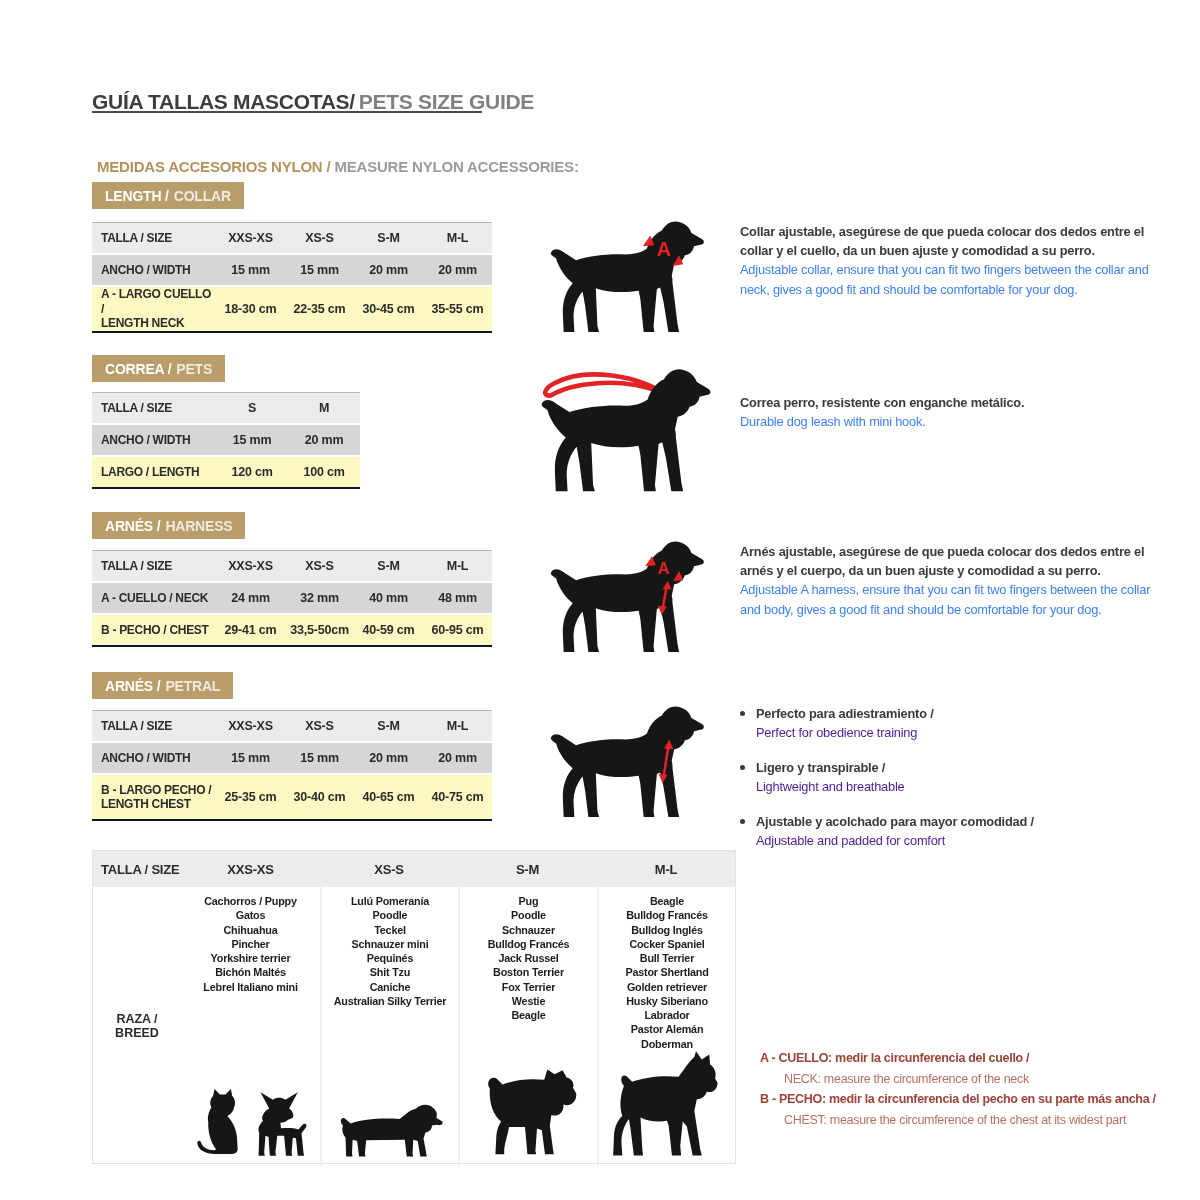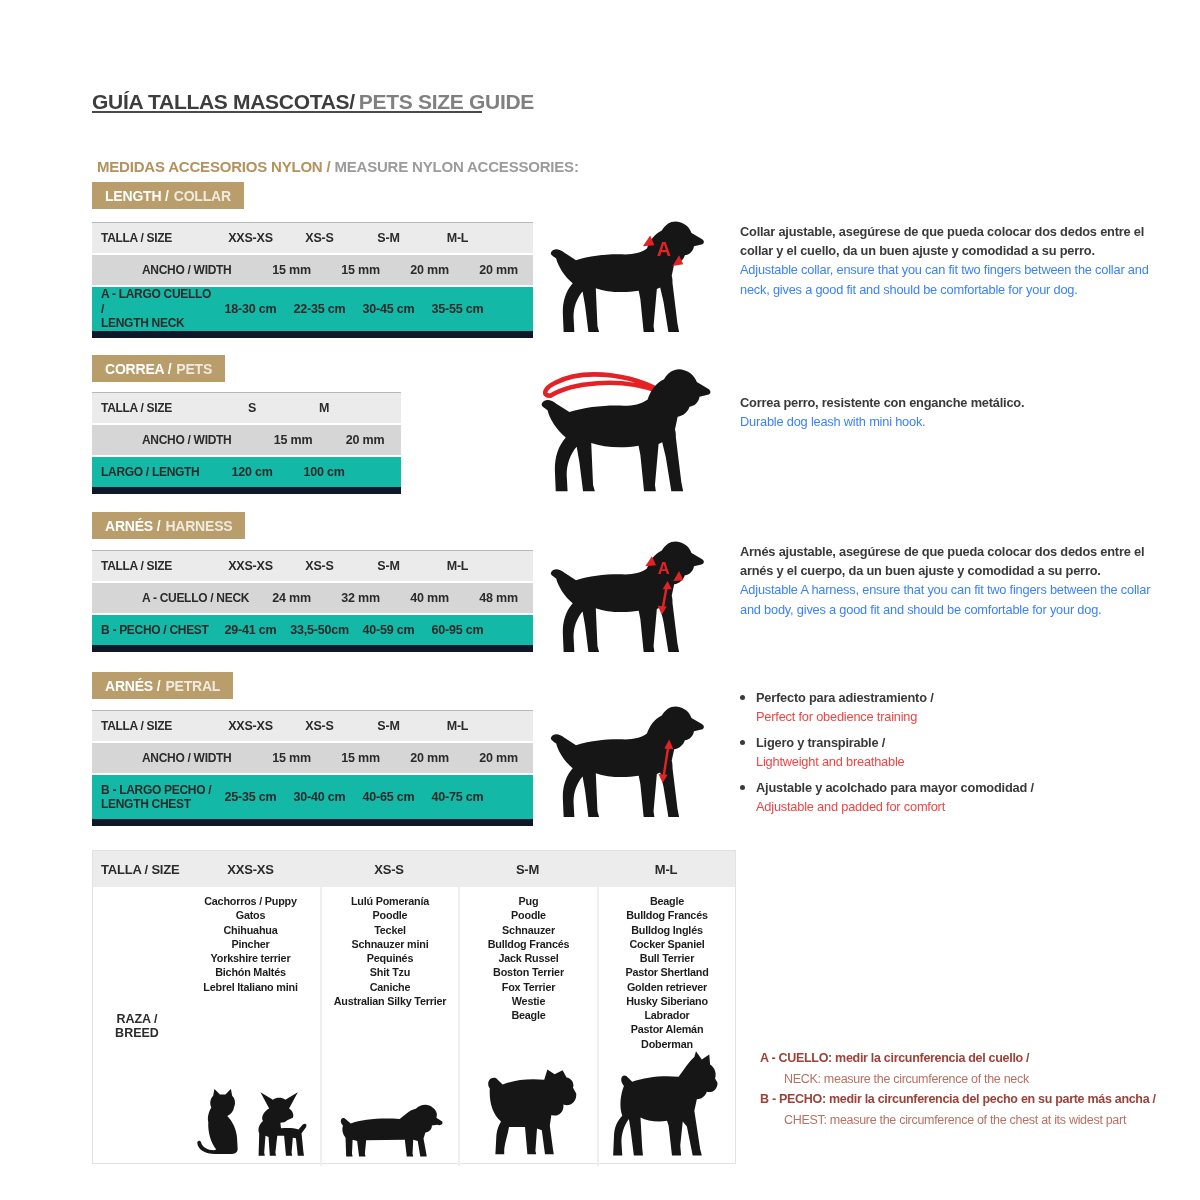--- a/index.html
+++ b/index.html
@@ -19,38 +19,38 @@
   .badge .es{color:#ffffff;}
   .badge .en{color:rgba(255,255,255,0.78);margin-left:5px;}
   
   .spec{position:absolute;left:92px;}
   .spec .row{display:grid;margin-bottom:2px;}
   .cols5 .row{grid-template-columns:124px 69px 69px 69px 69px;}
   .cols3 .row{grid-template-columns:124px 72px 72px;}
   .row{height:30px;}
   .row.tall{height:44px;}
   .row.head{background:#ebebeb;border-top:1px solid #b8b8b8;}
-  .row.mid{background:#d6d6d6;padding-left:41px;}
-  .row.plain{background:#14b8a6;border-bottom:7px solid #0f172a;}
+  .row.mid{background:#d6d6d6;}
+  .row.plain{background:#fef9c3;border-bottom:2px solid #0f172a;}
   .cell{display:flex;align-items:center;justify-content:center;font-size:12.5px;font-weight:bold;color:#2b2b2b;text-align:center;letter-spacing:-0.2px;}
   .cell.label{justify-content:flex-start;padding-left:9px;text-align:left;font-size:12px;letter-spacing:-0.3px;line-height:1.2;white-space:pre-line;}
   
   .dogfig{position:absolute;width:165px;height:124px;}
   .dogfig.leash{width:182px;height:137px;}
   .dogfig svg{width:100%;height:100%;}
   
   .desc{position:absolute;left:740px;width:432px;}
   .desc .es{margin:0;font-size:12.8px;font-weight:bold;color:#3a3a3a;line-height:1.5;letter-spacing:-0.2px;}
   .desc .en{margin:0;font-size:12.8px;color:#3b82f6;line-height:1.5;letter-spacing:-0.2px;}
   
   .bullets{position:absolute;left:742px;top:688px;width:432px;}
   .bullets ul{margin:0;padding-left:14px;list-style:disc;}
   .bullets li{margin-bottom:7px;color:#3a3a3a;}
-  .bullets .es{font-size:12.8px;font-weight:bold;color:#3a3a3a;line-height:1.45;letter-spacing:-0.2px;}
-  .bullets .en{font-size:12.8px;color:#ef4444;line-height:1.45;letter-spacing:-0.2px;}
+  .bullets .es{font-size:12.8px;font-weight:bold;color:#3a3a3a;line-height:1.45;letter-spacing:-0.2px;margin-top:16px;}
+  .bullets .en{font-size:12.8px;color:#4c1d95;line-height:1.45;letter-spacing:-0.2px;}
   
   .breeds{position:absolute;left:92px;top:850px;width:642px;border:1px solid #e2e2e2;}
   .breeds-head{display:grid;grid-template-columns:88px 139px 138px 139px 138px;height:36px;background:#ececec;}
   .breeds-head .hcell{display:flex;align-items:center;justify-content:center;font-size:13px;font-weight:bold;color:#2b2b2b;letter-spacing:-0.2px;}
   .breeds-head .hcell.first{justify-content:flex-start;padding-left:8px;}
   .breeds-body{display:grid;grid-template-columns:88px 139px 138px 139px 138px;height:276px;background:#ffffff;}
   .breedcol{display:flex;flex-direction:column;align-items:center;padding:7px 2px 5px;border-left:2px solid #efefef;}
   .breedcol.first{border-left:none;justify-content:space-between;}
   .breedlist{font-size:10.8px;font-weight:bold;line-height:1.32;text-align:center;white-space:pre-line;color:#1d1d1d;letter-spacing:-0.2px;}
   .breedfigs{display:flex;align-items:flex-end;gap:8px;margin-top:auto;padding-bottom:2px;}

